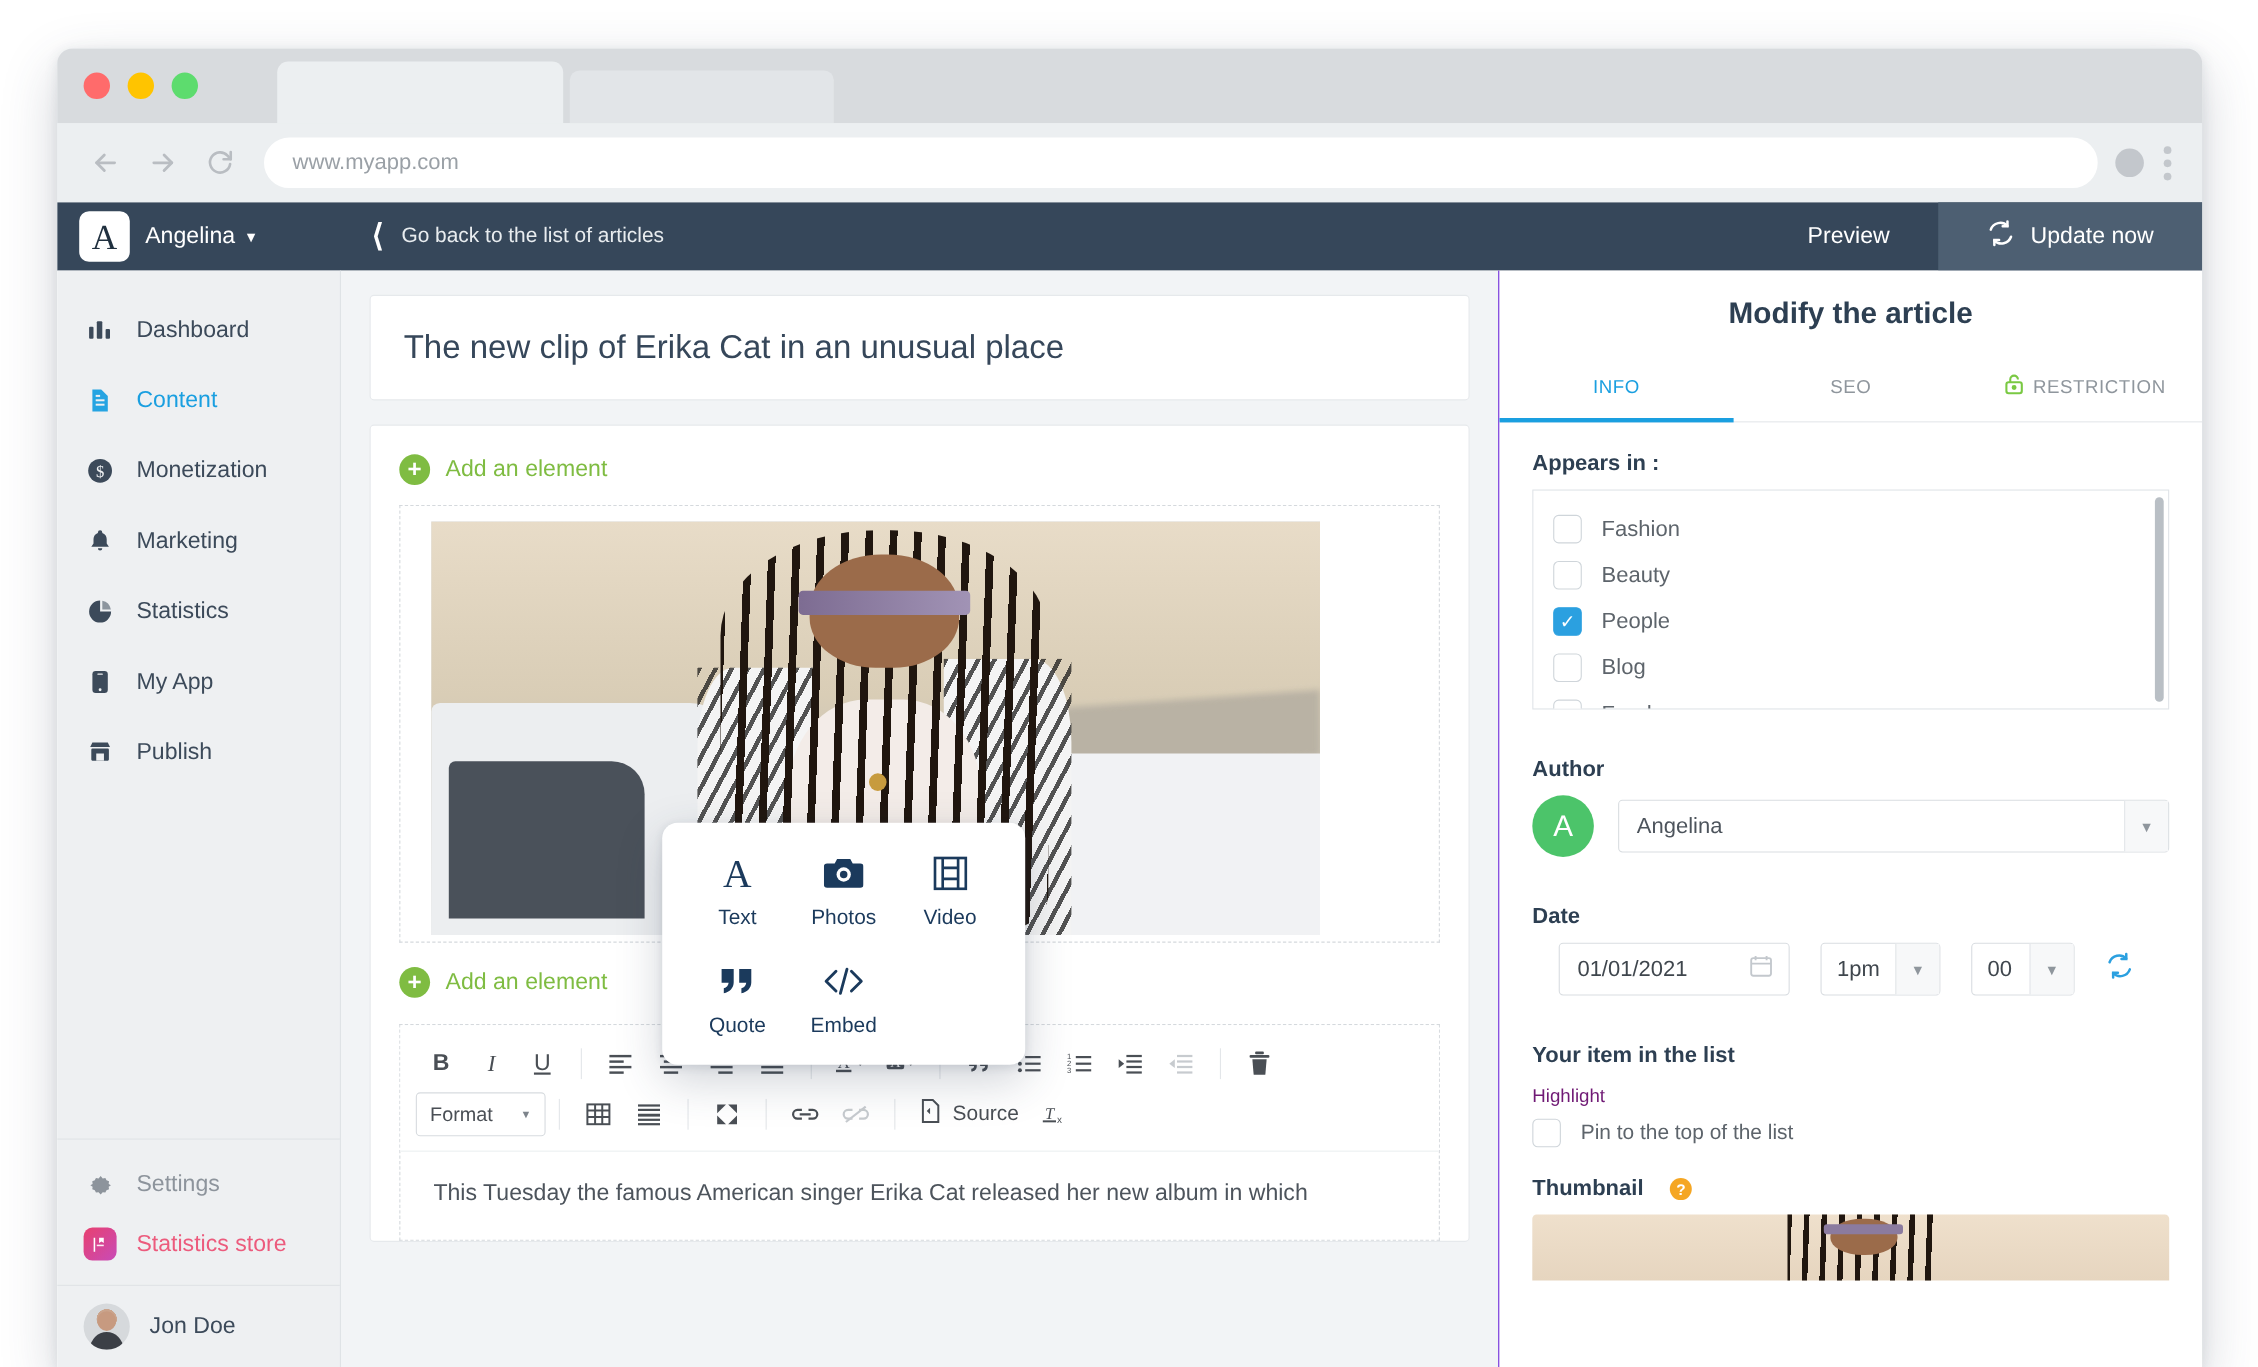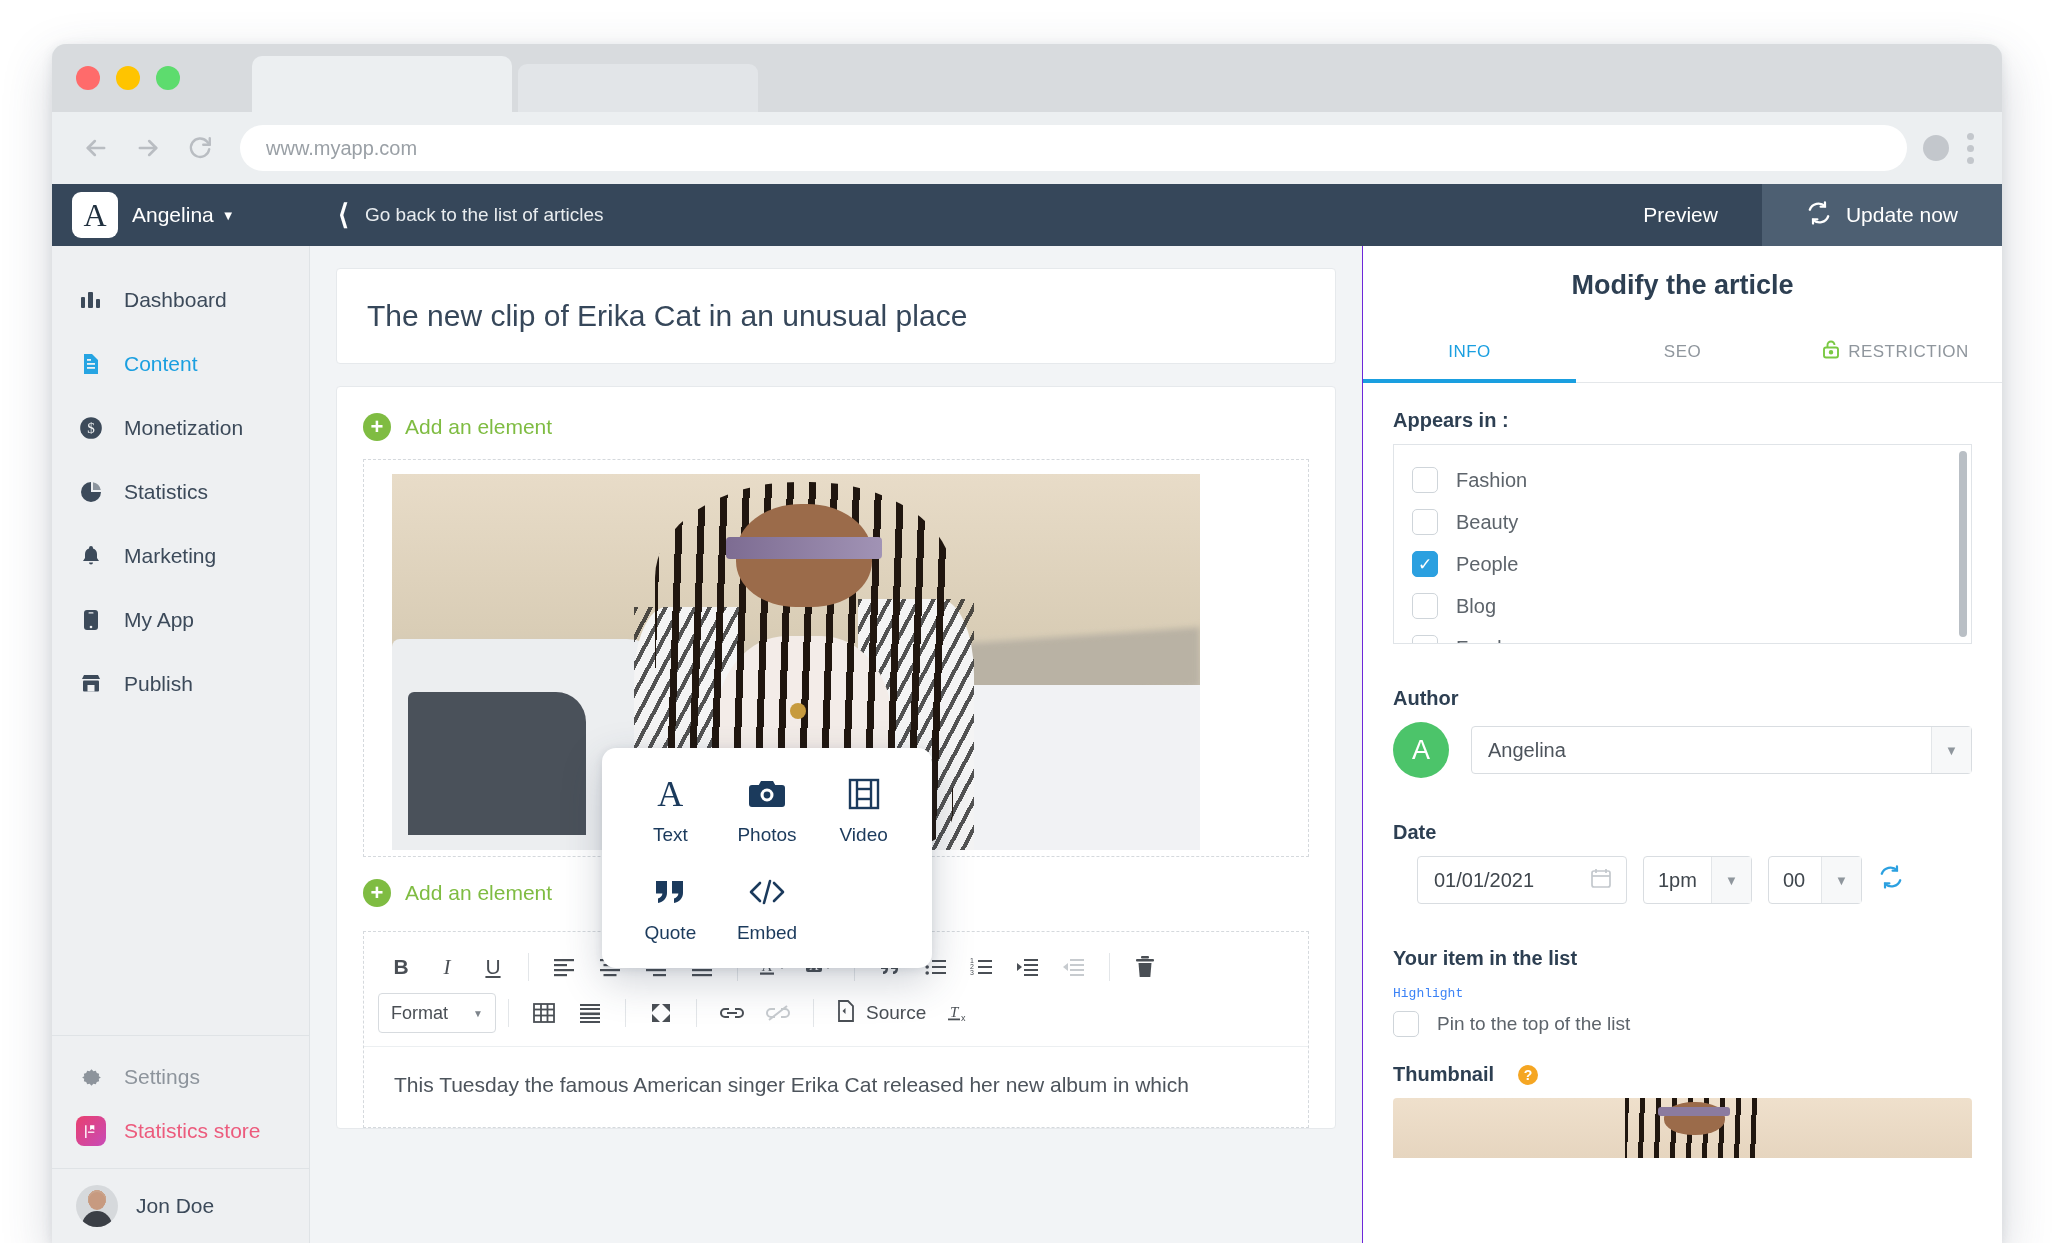--- a/index.html
+++ b/index.html
@@ -364,40 +364,40 @@
     background: #fff;
   }
   .select-arrow {
     width: 40px; height: 46px;
     border-left: 1px solid #e3e6e9;
     background: #f7f8f9;
     display: flex; align-items: center; justify-content: center;
     color: #8f969d; font-size: 13px;
   }
 
-  .date-row { display: flex; align-items: center; gap: 16px; padding-left: 24px; }
+  .date-row { display: flex; align-items: center; gap: 28px; padding-left: 24px; }
   .date-input {
     width: 210px; height: 48px;
     border: 1px solid #d9dde1; border-radius: 4px;
     display: flex; align-items: center; justify-content: space-between;
     padding: 0 14px 0 16px;
     font-size: 20px; color: #3f464d;
     background: #fff;
   }
   .cal-ico { color: #c3c8cd; font-size: 20px; }
   .small-select {
     height: 48px;
     border: 1px solid #d9dde1; border-radius: 4px;
     display: flex; align-items: center;
     background: #fff;
   }
   .small-select .val { padding: 0 14px; font-size: 20px; color: #3f464d; min-width: 52px; }
   .refresh-ico { color: #2ba0e0; font-size: 24px; }
 
-  .sub-label { font-size: 13px; color: #3b82f6; margin: 16px 0 10px; font-family: Liberation Mono, monospace; }
+  .sub-label { font-size: 17px; color: #701a75; margin: 16px 0 10px; }
   .pin-row { display: flex; align-items: center; gap: 18px; }
   .pin-label { font-size: 19px; color: #5d646b; }
 
   .thumb-label { display: flex; align-items: center; gap: 24px; margin-top: 26px; }
   .help-ico {
     width: 20px; height: 20px; border-radius: 50%;
     background: #f5a623; color: #fff;
     display: flex; align-items: center; justify-content: center;
     font-size: 14px; font-weight: bold;
   }
@@ -528,35 +528,35 @@
                     <circle cx="12" cy="12" r="10"></circle>
                     <text x="12" y="17" font-size="14" font-family="Liberation Serif, serif" fill="#eef0f2" text-anchor="middle">$</text>
                   </svg>
               </span>
               <span>Monetization</span>
             </div>
 
             <div class="nav-item">
               <span class="nav-ico">
                 <svg width="24" height="24" viewBox="0 0 24 24" fill="currentColor">
+                    <path d="M12 2a2 2 0 0 1 2 2v.6A6 6 0 0 1 18 10v4l2 3H4l2-3v-4a6 6 0 0 1 4-5.4V4a2 2 0 0 1 2-2z"></path>
+                    <path d="M10 18.5a2 2 0 0 0 4 0z"></path>
+                  </svg>
+              </span>
+              <span>Marketing</span>
+            </div>
+
+            <div class="nav-item">
+              <span class="nav-ico">
+                <svg width="24" height="24" viewBox="0 0 24 24" fill="currentColor">
                     <path d="M12 12V2a10 10 0 1 0 10 10z"></path>
                     <path d="M14 2.2V10h7.8A10 10 0 0 0 14 2.2z" opacity=".55"></path>
                   </svg>
               </span>
               <span>Statistics</span>
-            </div>
-
-            <div class="nav-item">
-              <span class="nav-ico">
-                <svg width="24" height="24" viewBox="0 0 24 24" fill="currentColor">
-                    <path d="M12 2a2 2 0 0 1 2 2v.6A6 6 0 0 1 18 10v4l2 3H4l2-3v-4a6 6 0 0 1 4-5.4V4a2 2 0 0 1 2-2z"></path>
-                    <path d="M10 18.5a2 2 0 0 0 4 0z"></path>
-                  </svg>
-              </span>
-              <span>Marketing</span>
             </div>
 
             <div class="nav-item">
               <span class="nav-ico">
                 <svg width="24" height="24" viewBox="0 0 24 24" fill="currentColor">
                     <rect x="5" y="2" width="14" height="20" rx="3"></rect>
                     <rect x="9.5" y="4.2" width="5" height="1.3" rx=".6" fill="#eef0f2"></rect>
                     <circle cx="12" cy="19" r="1.3" fill="#eef0f2"></circle>
                   </svg>
               </span>

